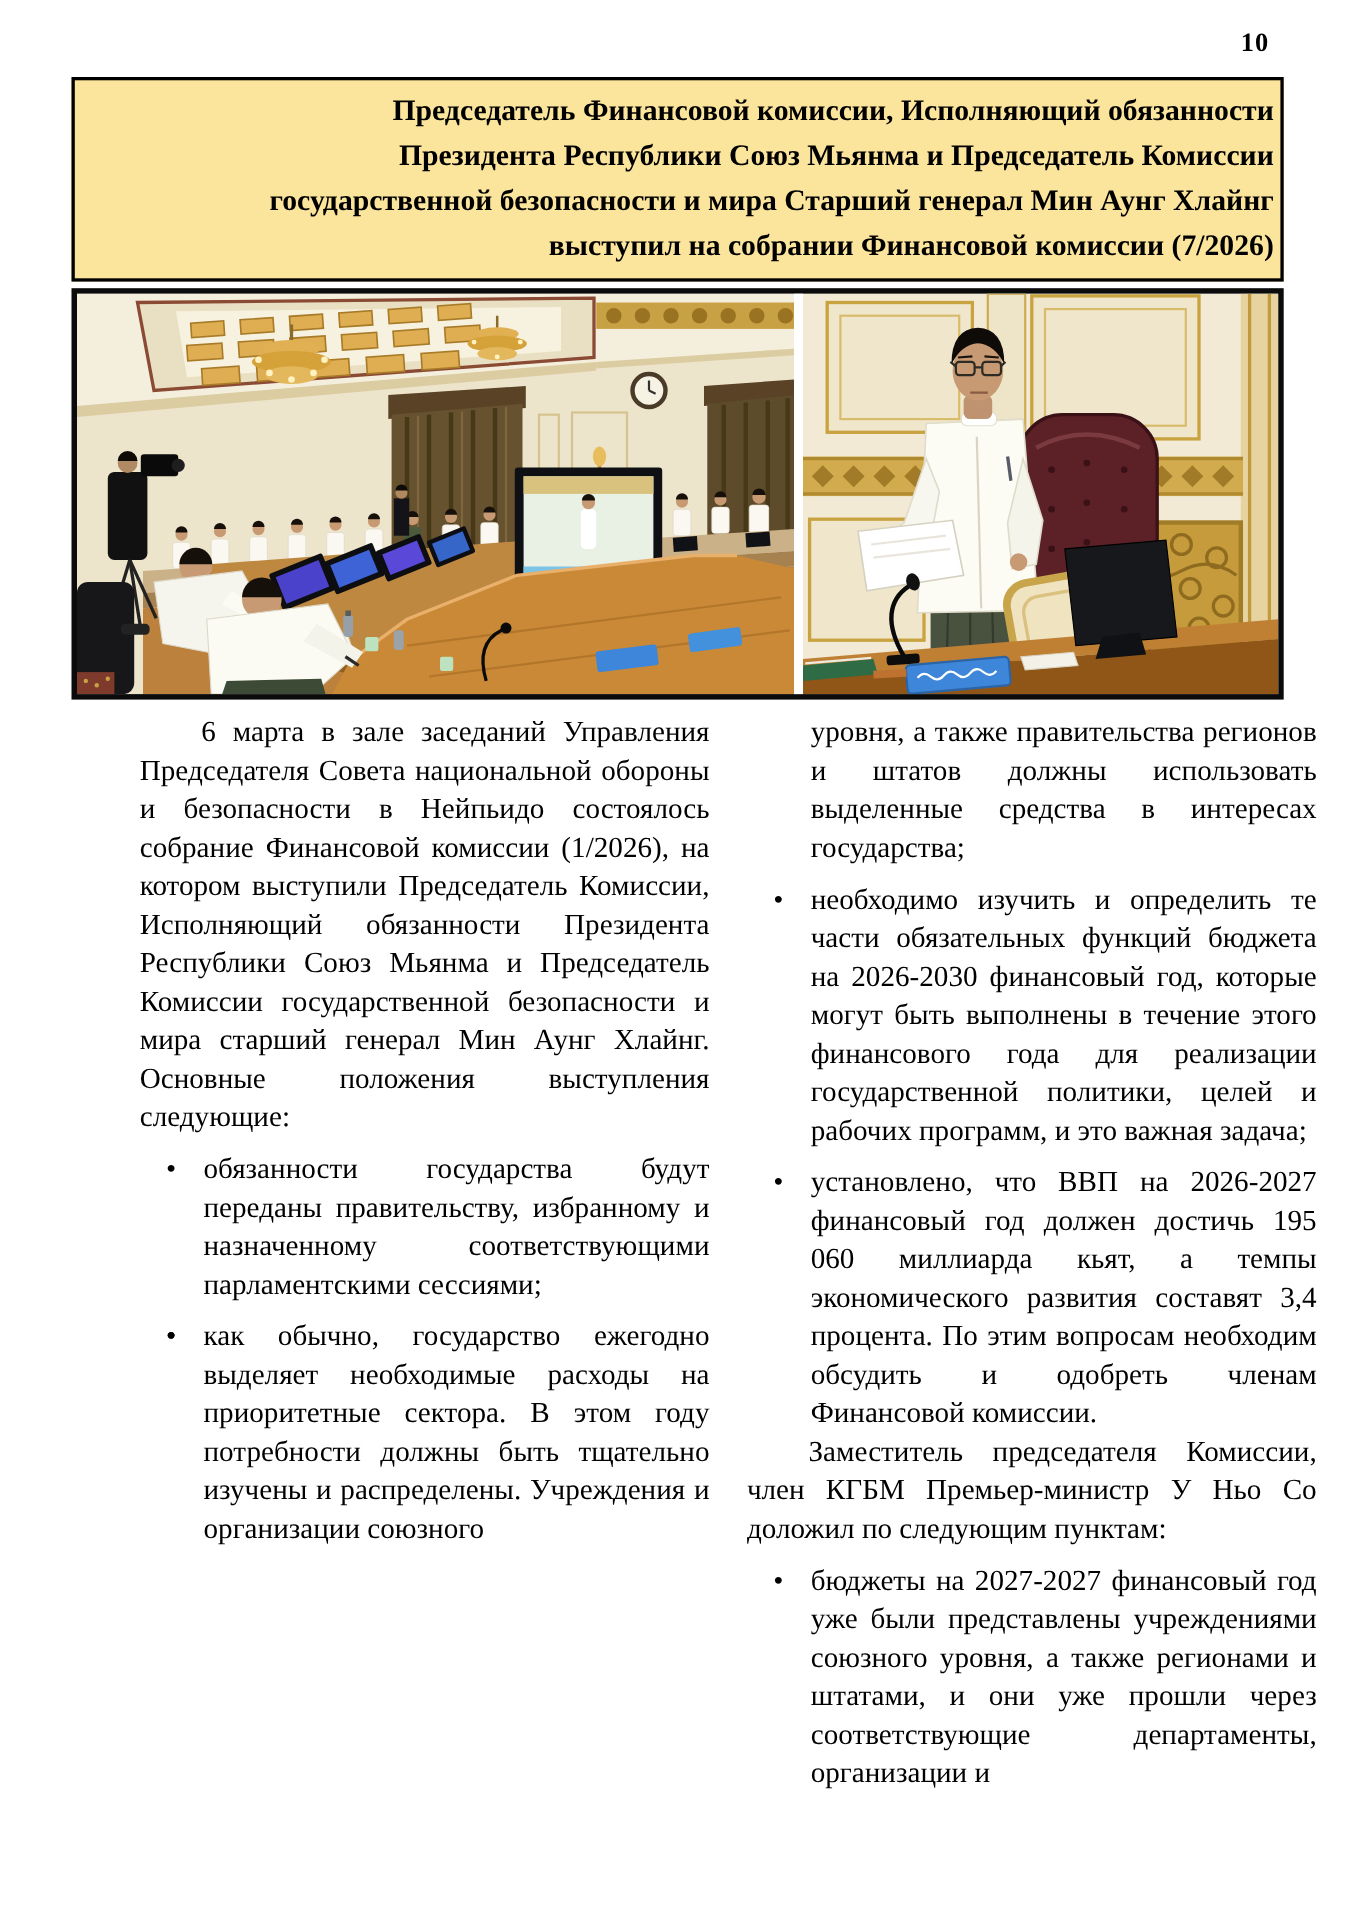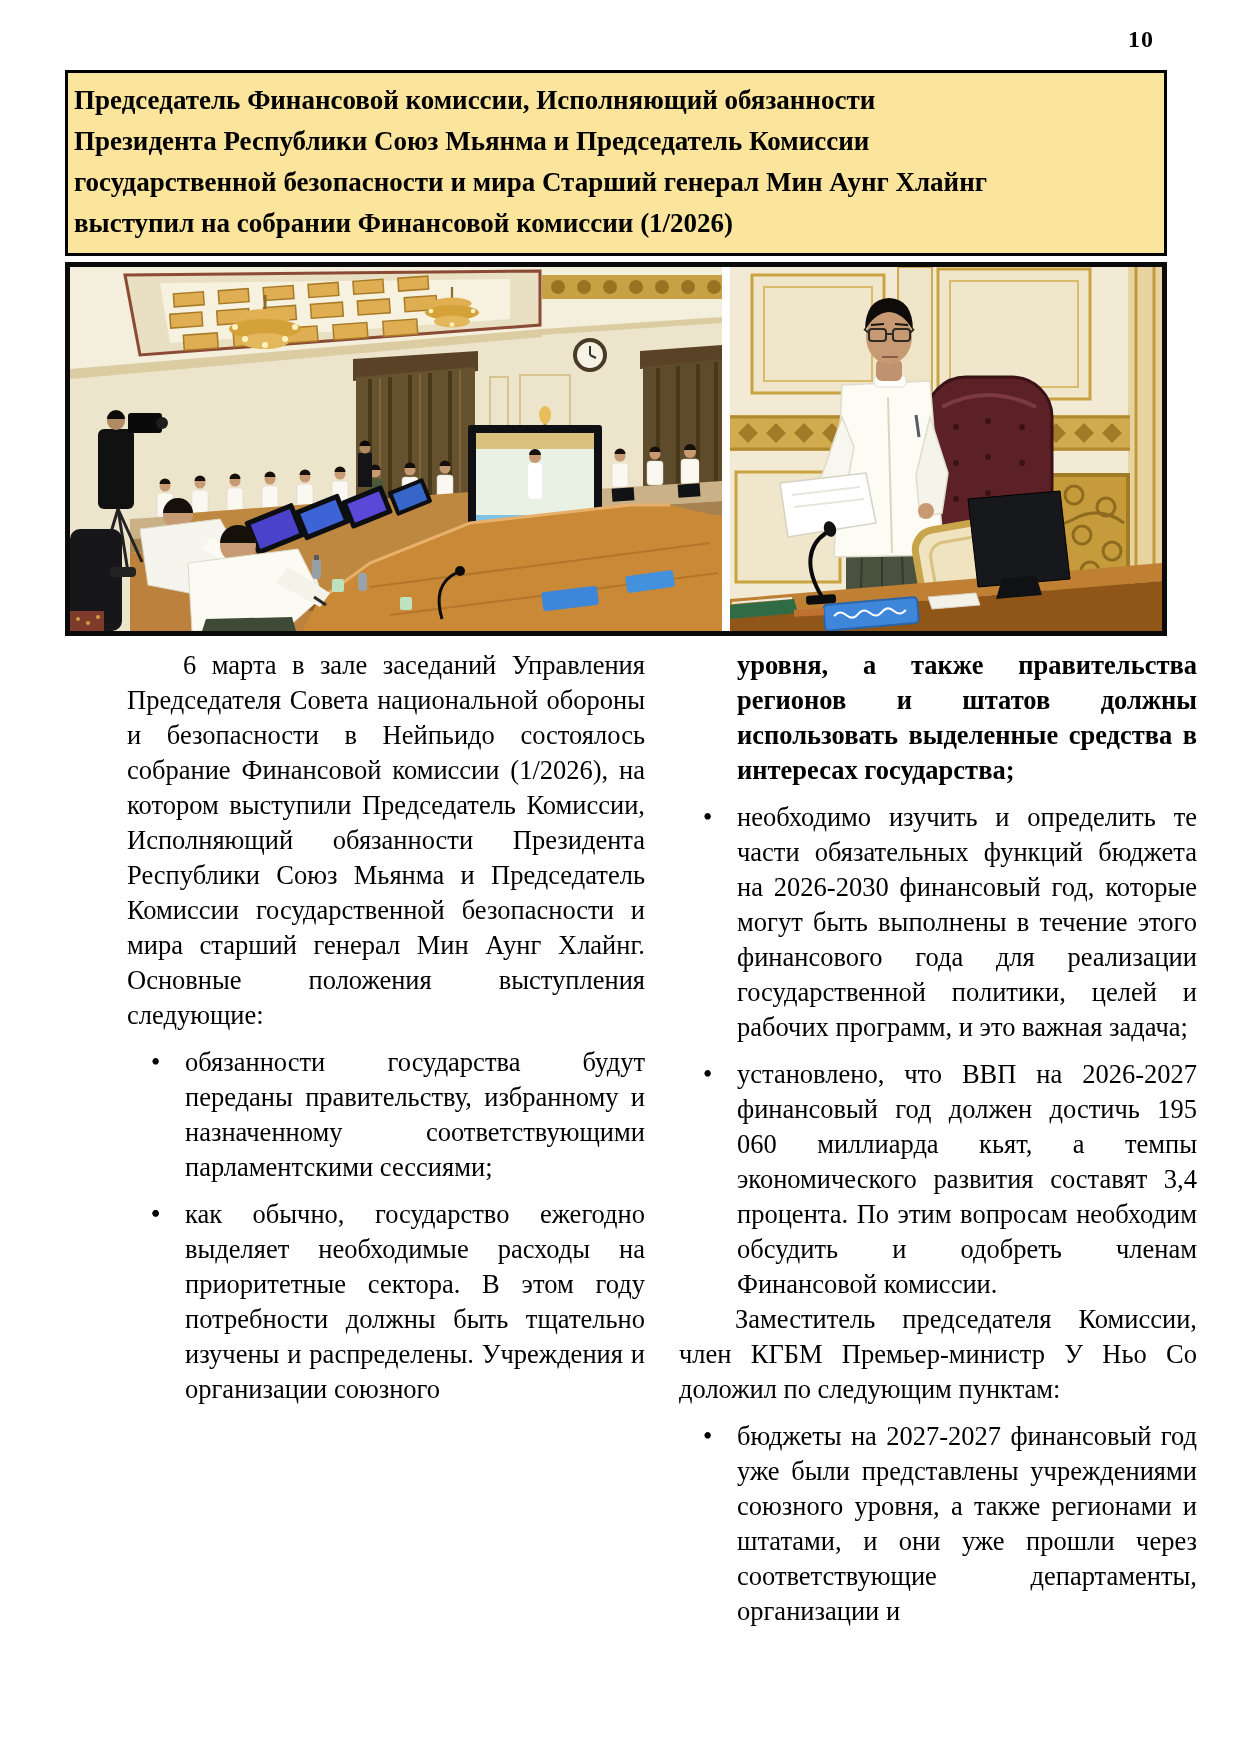--- a/index.html
+++ b/index.html
@@ -7,54 +7,54 @@
     position:relative; width:1241px; height:1755px; background:#ffffff;
     font-family:"Liberation Serif","DejaVu Serif",serif; color:#000; overflow:hidden;padding-left:20px;
   }
   .page-number {
     position:absolute; top:26px; left:1128px; width:44px;
     font-size:24px; font-weight:bold; text-align:left; letter-spacing:1px;
   }
   .title-box {
     position:absolute; left:65px; top:70px; width:1102px; box-sizing:border-box;
     background:#FBE49B; border:3px solid #000000;
-    padding:7px 6px 9px 6px; text-align:left;
+    padding:7px 6px 9px 6px; text-align:right;
     font-weight:bold; font-size:27px; line-height:41px;
   }
   .photo {
     position:absolute; left:65px; top:262px; width:1102px; height:374px;
     box-sizing:border-box; border:5px solid #0B0B0B; background:#ffffff;
     display:flex;
   }
   .photo svg { display:block; height:364px; }
   .photo-gap { width:8px; height:100%; background:#ffffff; }
   .body-text {
     position:absolute; left:80px; top:648px; width:1070px;
     display:flex; gap:34px;
     font-size:26.5px; line-height:35px; text-align:justify;margin-left:47px;
   }
   .col { width:518px; }
   .col > * + * { margin-top:12px; }
   p.para { margin:0; text-indent:56px; }
   .bullet { position:relative; padding-left:58px; }
   .bullet .marker { position:absolute; left:24px; top:0; }
-  .cont { padding-left:58px;font-weight:bold; }
+  .cont { padding-left:58px; }
 </style>
 </head>
 <body>
 
 <div class="page">
 
   <div class="page-number">10</div>
 
   <div class="title-box">
     <div>Председатель Финансовой комиссии, Исполняющий обязанности</div>
     <div>Президента Республики Союз Мьянма и Председатель Комиссии</div>
     <div>государственной безопасности и мира Старший генерал Мин Аунг Хлайнг</div>
-    <div>выступил на собрании Финансовой комиссии (1/2026)</div>
+    <div>выступил на собрании Финансовой комиссии (7/2026)</div>
   </div>
 
   <div class="photo">
 
     <svg class="photo-left" width="652" height="364" viewBox="0 0 652 364" preserveAspectRatio="none">
       <rect width="652" height="364" fill="#EDE4CC"></rect>
 
       <polygon points="0,0 652,0 652,52 470,66 60,98 0,104" fill="#F4EEDC"></polygon>
       <polygon points="55,8 470,4 470,58 70,88" fill="#E9DFC2" stroke="#8A4A33" stroke-width="3"></polygon>
       <polygon points="90,16 440,12 440,52 100,76" fill="#F7F1DF"></polygon>

